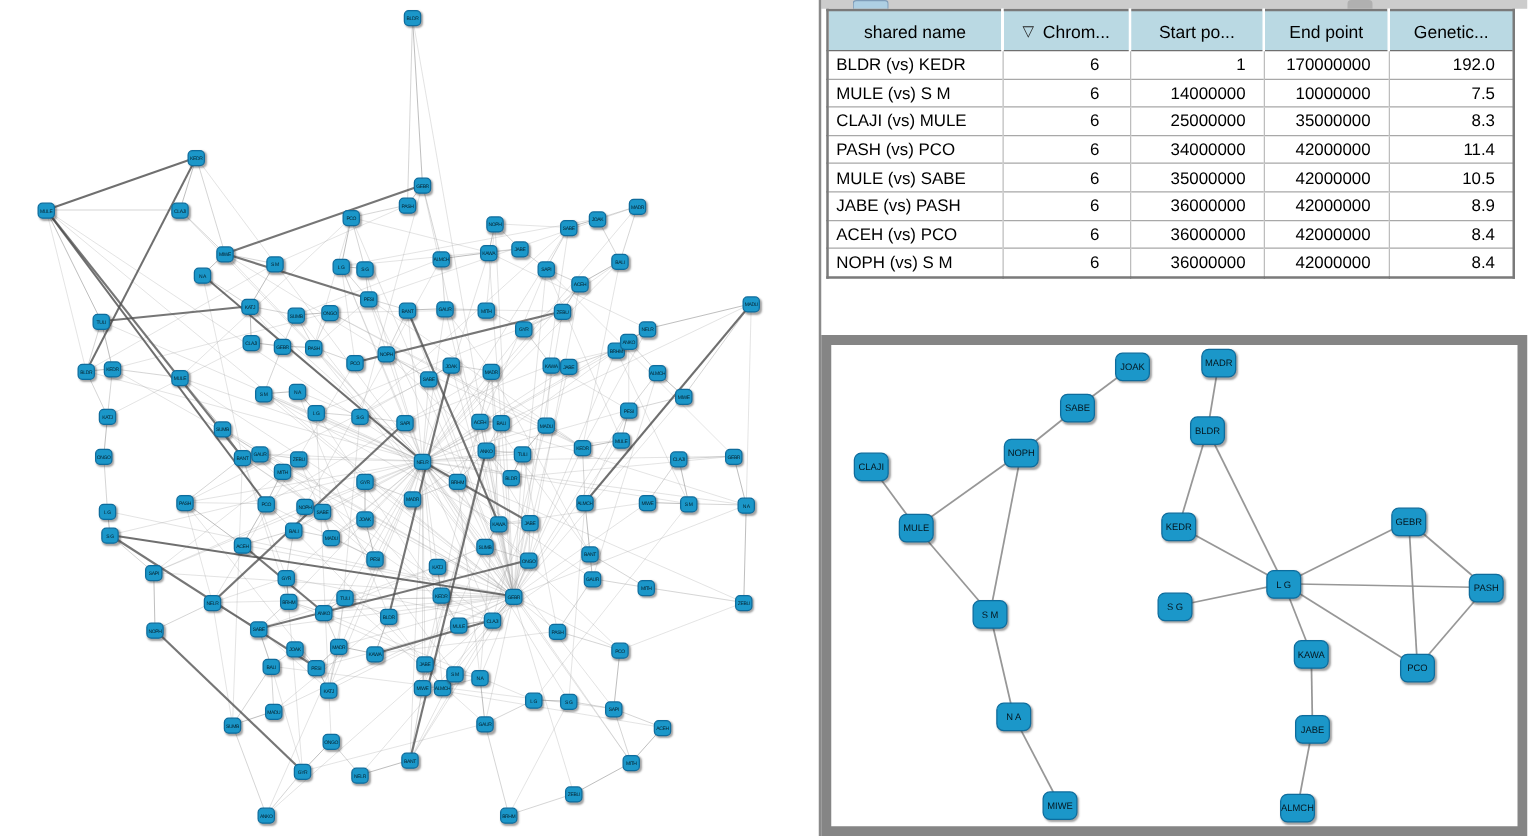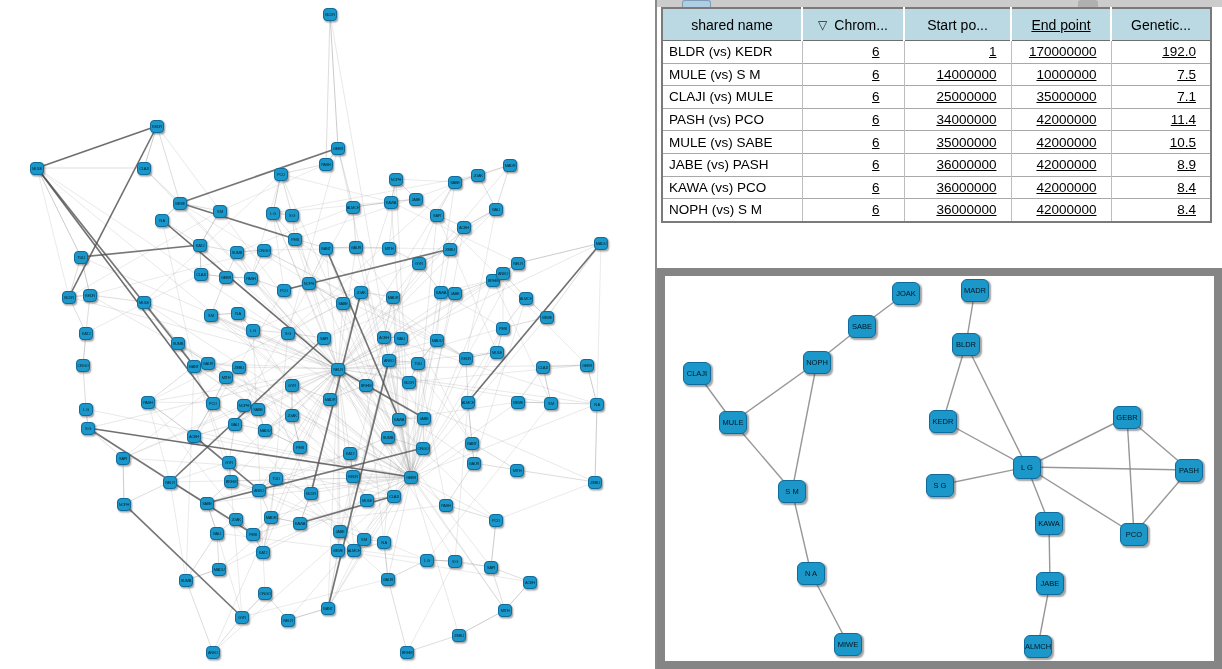--- a/index.html
+++ b/index.html
@@ -27,21 +27,21 @@
   #edge-table th{
     background:#bad9e3;height:31px;font-size:14px;font-weight:400;color:#000;
     border-bottom:1px solid #6f6f6f;padding:0 6px;white-space:nowrap;overflow:hidden;
   }
   #edge-table th + th{border-left:2px solid #ffffff;text-align:center;}
   #edge-table td{
     height:21.6px;font-size:13.5px;color:#000;background:#fff;white-space:nowrap;overflow:hidden;
     border-top:1px solid #a8a8a8;padding:0 6px;
   }
   #edge-table td + td{border-left:1px solid #bdbdbd;}
-  .al{text-align:left;} .ar{text-align:right;text-decoration:underline;} .ac{text-align:center;}
+  .al{text-align:left;} .ar{text-align:right;} .ac{text-align:center;}
   .pad-num{padding-right:14px !important;}
   .pad-chrom{padding-right:24px !important;}
   .filter-icon{font-size:12px;color:#222;margin-right:7px;position:relative;top:-1px;}
   
   #edges-svg{position:absolute;left:0;top:0;z-index:1;pointer-events:none;}
   #nodes-layer{position:absolute;left:0;top:0;width:1222px;height:669px;z-index:2;pointer-events:none;}
   .mnode,.snode{
     position:absolute;box-sizing:border-box;pointer-events:auto;
     background:#1b97c9;border:1px solid #0d6c9d;
     display:flex;align-items:center;justify-content:center;
@@ -93,21 +93,21 @@
           <td class="ar pad-chrom">6</td>
           <td class="ar pad-num">14000000</td>
           <td class="ar pad-num">10000000</td>
           <td class="ar pad-num">7.5</td>
         </tr>
         <tr>
           <td class="al">CLAJI (vs) MULE</td>
           <td class="ar pad-chrom">6</td>
           <td class="ar pad-num">25000000</td>
           <td class="ar pad-num">35000000</td>
-          <td class="ar pad-num">7.1</td>
+          <td class="ar pad-num">8.3</td>
         </tr>
         <tr>
           <td class="al">PASH (vs) PCO</td>
           <td class="ar pad-chrom">6</td>
           <td class="ar pad-num">34000000</td>
           <td class="ar pad-num">42000000</td>
           <td class="ar pad-num">11.4</td>
         </tr>
         <tr>
           <td class="al">MULE (vs) SABE</td>
@@ -117,21 +117,21 @@
           <td class="ar pad-num">10.5</td>
         </tr>
         <tr>
           <td class="al">JABE (vs) PASH</td>
           <td class="ar pad-chrom">6</td>
           <td class="ar pad-num">36000000</td>
           <td class="ar pad-num">42000000</td>
           <td class="ar pad-num">8.9</td>
         </tr>
         <tr>
-          <td class="al">KAWA (vs) PCO</td>
+          <td class="al">ACEH (vs) PCO</td>
           <td class="ar pad-chrom">6</td>
           <td class="ar pad-num">36000000</td>
           <td class="ar pad-num">42000000</td>
           <td class="ar pad-num">8.4</td>
         </tr>
         <tr>
           <td class="al">NOPH (vs) S M</td>
           <td class="ar pad-chrom">6</td>
           <td class="ar pad-num">36000000</td>
           <td class="ar pad-num">42000000</td>

